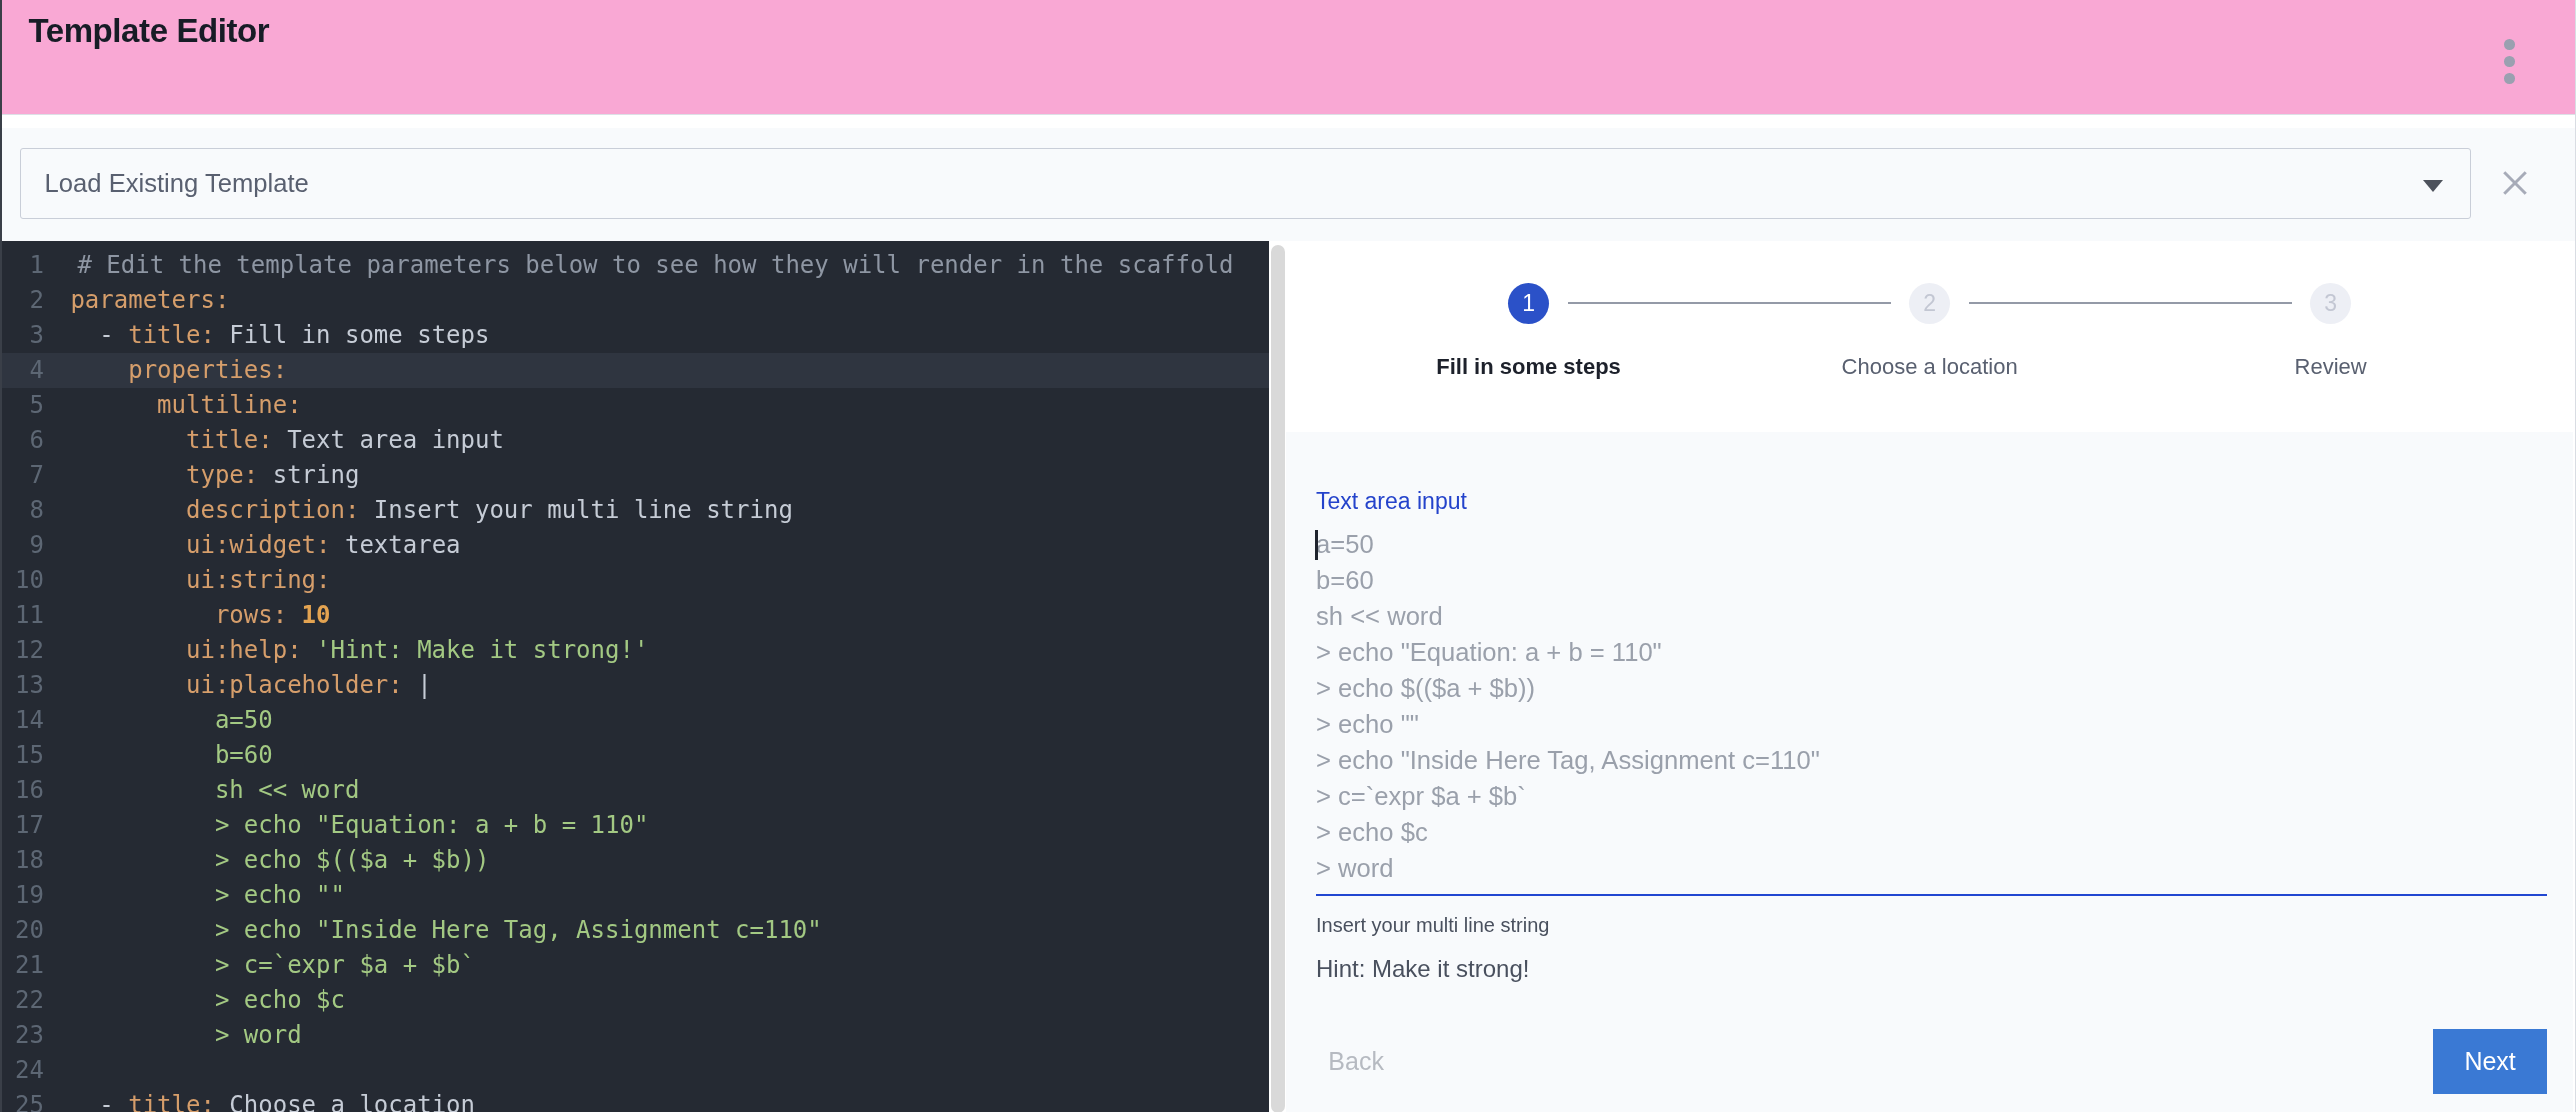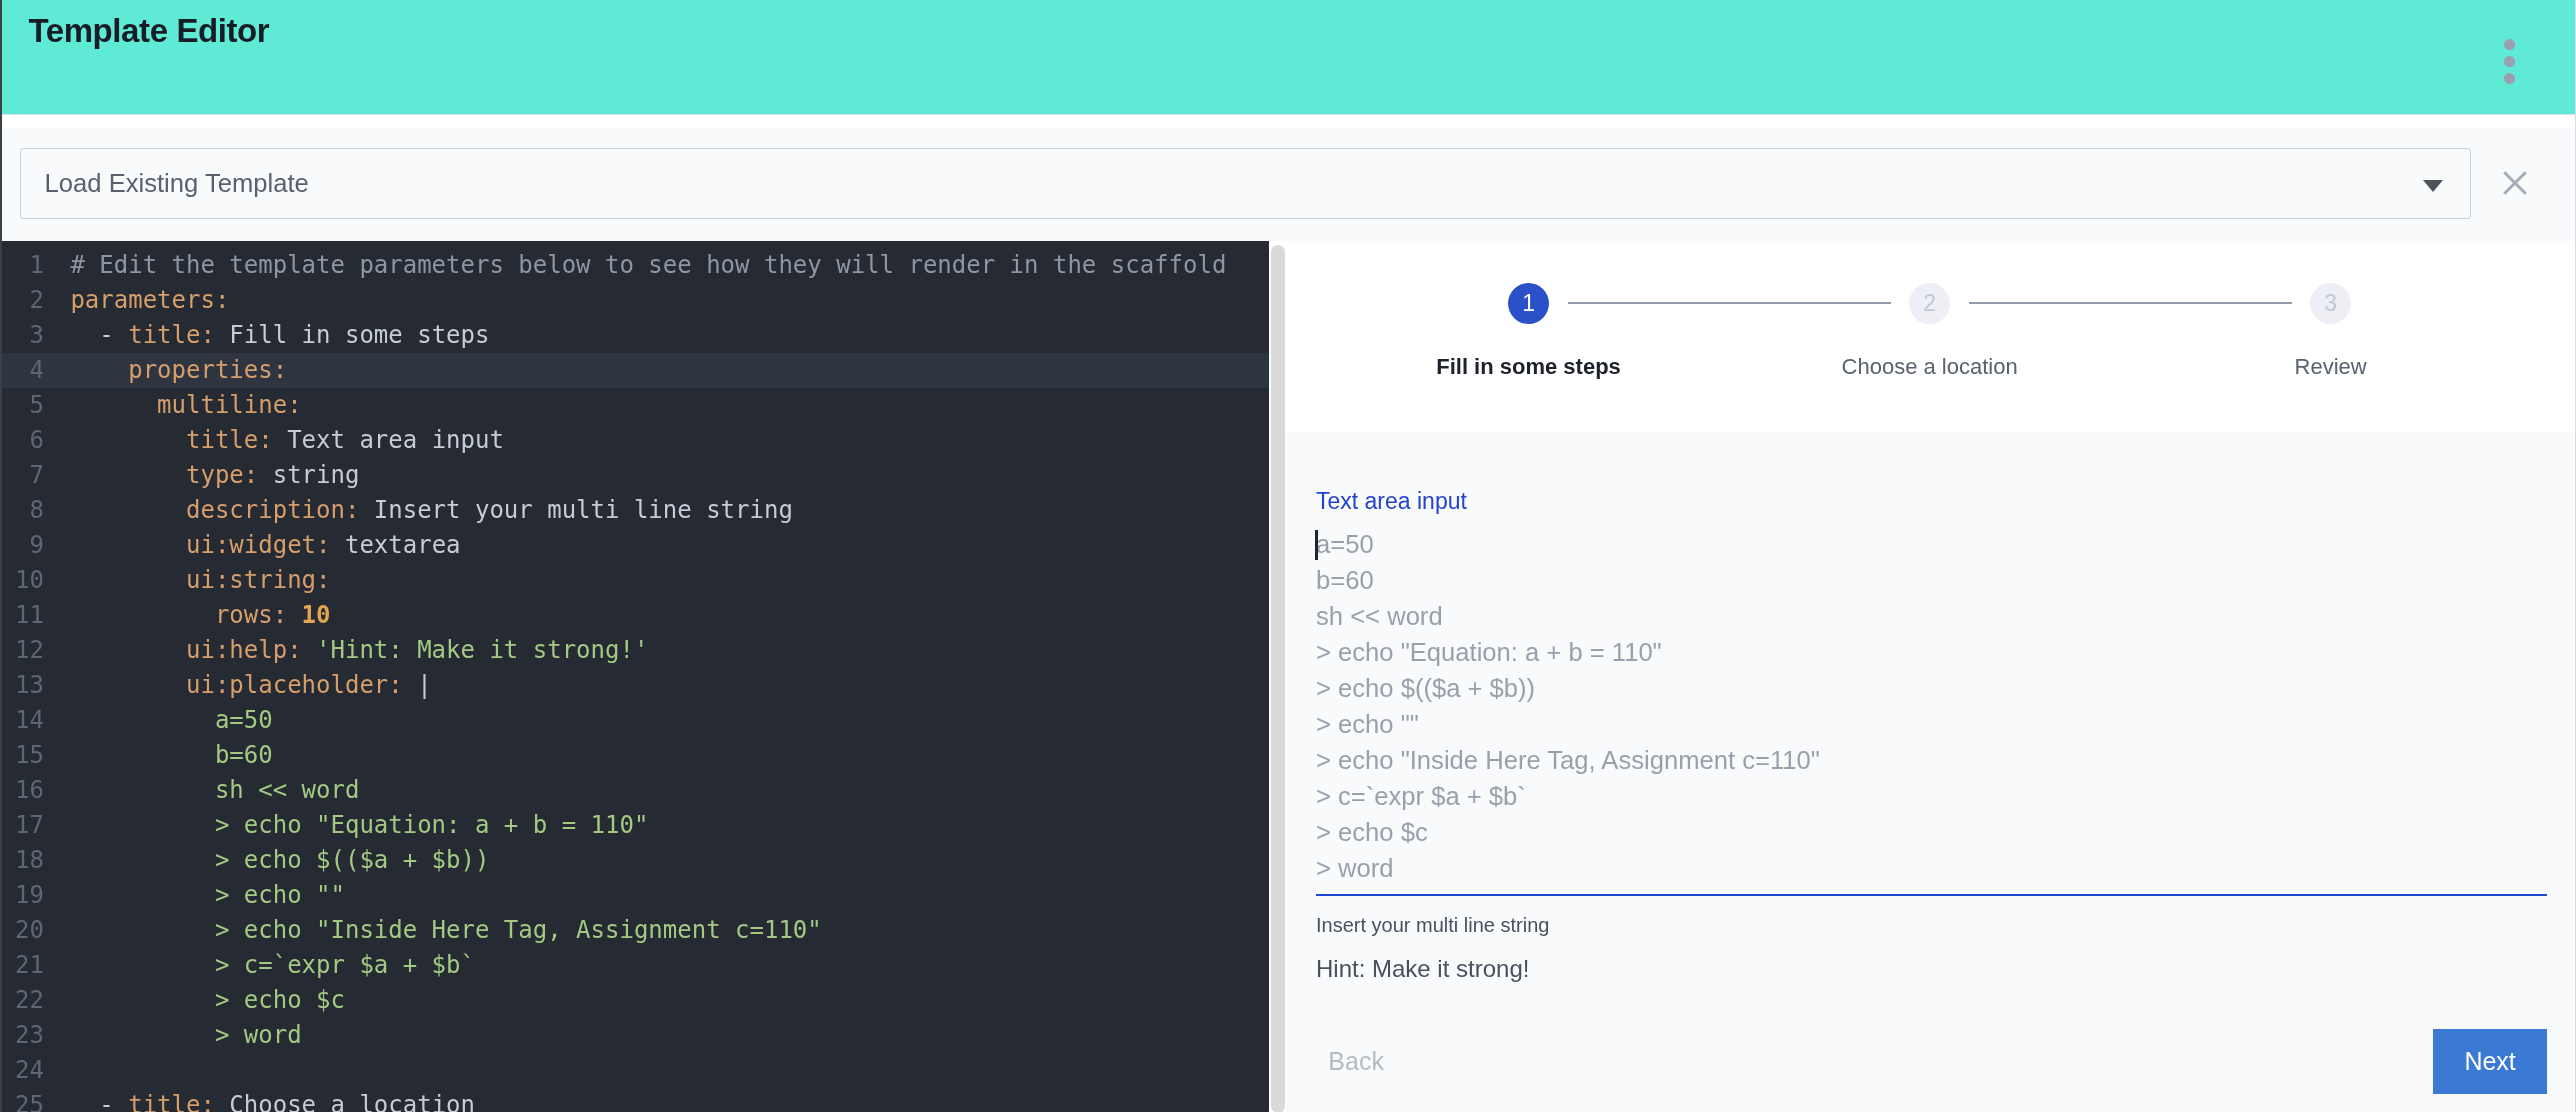--- a/index.html
+++ b/index.html
@@ -2,41 +2,41 @@
 <html style="font-size:14px"><head>
 <meta charset="utf-8">
 <style>
   * { box-sizing: border-box; margin: 0; padding: 0; }
   html,body { width:2576px; height:1113px; }
   body { font-family:"Liberation Sans", sans-serif; background:#ffffff; overflow:hidden; position:relative; }
 
   .page { position:absolute; inset:0; border-left:2.6px solid #3a3f48; border-right:1.8px solid #d9dde3; background:#fff; }
 
   
-  .header { position:absolute; top:0; left:0; right:0; height:115px; background:#5eead4; border-bottom:1.8px solid #dde0e6; padding:12.3px 0 0 26.4px; }
+  .header { position:absolute; top:0; left:0; right:0; height:115px; background:#f9a8d4; border-bottom:1.8px solid #dde0e6; padding:12.3px 0 0 26.4px; }
   .page-title { font-size:33px; font-weight:700; color:#171c26; letter-spacing:-0.4px; }
   .page-subtitle { margin-top:16px; font-size:23px; color:#3d4350; }
   .kebab-btn { position:absolute; right:39px; top:35px; width:53px; height:53px; border:none; background:transparent; cursor:pointer; display:flex; flex-direction:column; align-items:center; justify-content:center; gap:5.3px; }
   .kebab-btn i { width:10.6px; height:10.6px; border-radius:50%; background:#9aa0b0; }
 
   
   .toolbar { position:absolute; top:128px; left:0; right:0; height:113px; background:#f8fafc; }
   .select-box { position:absolute; left:17.6px; top:20px; width:2451px; height:71px; border:1.8px solid #c9ced8; border-radius:3px; background:transparent; display:flex; align-items:center; padding:0 62px 0 24px; cursor:pointer; }
   .select-placeholder { font-size:25.6px; color:#596070; }
   .caret-down { position:absolute; right:26.4px; top:31px; width:0; height:0; border-left:10.6px solid transparent; border-right:10.6px solid transparent; border-top:12.3px solid #4d525c; }
   .clear-btn { position:absolute; left:2491px; top:34px; width:44px; height:44px; border:none; background:transparent; cursor:pointer; }
   .clear-btn svg { width:34px; height:34px; stroke:#a7abb8; stroke-width:3.4; }
 
   
   .editor { position:absolute; left:0; top:241px; bottom:0; width:1267px; background:#252a33; overflow:hidden; padding-top:7px; cursor:text; }
   .code-line { display:flex; height:35px; line-height:35px; font-family:"DejaVu Sans Mono", monospace; font-size:24px; white-space:pre; }
   .code-line.active { background:#2f3540; }
   .ln { flex:none; width:42px; text-align:right; color:#5d6774; user-select:none; }
   .code { padding-left:26.4px; overflow:hidden; }
-  .tok-comment { color:#8e96a3; }
+  .tok-comment { color:#8e96a3;margin-left:7px; }
   .tok-key { color:#d69e6b; }
   .tok-plain { color:#c6ccd6; }
   .tok-str { color:#a3c983; }
   .tok-num { color:#e3a351; font-weight:700; }
 
   .editor-scrollbar { position:absolute; left:1267px; top:241px; bottom:0; width:17.6px; background:#ffffff; }
   .editor-scrollbar .thumb { position:absolute; left:1.8px; right:1.8px; top:3.5px; bottom:0; border-radius:8px; background:#d9d9d9; }
 
   
   .preview { position:absolute; left:1284px; top:241px; right:1.8px; bottom:0; background:#ffffff; }

